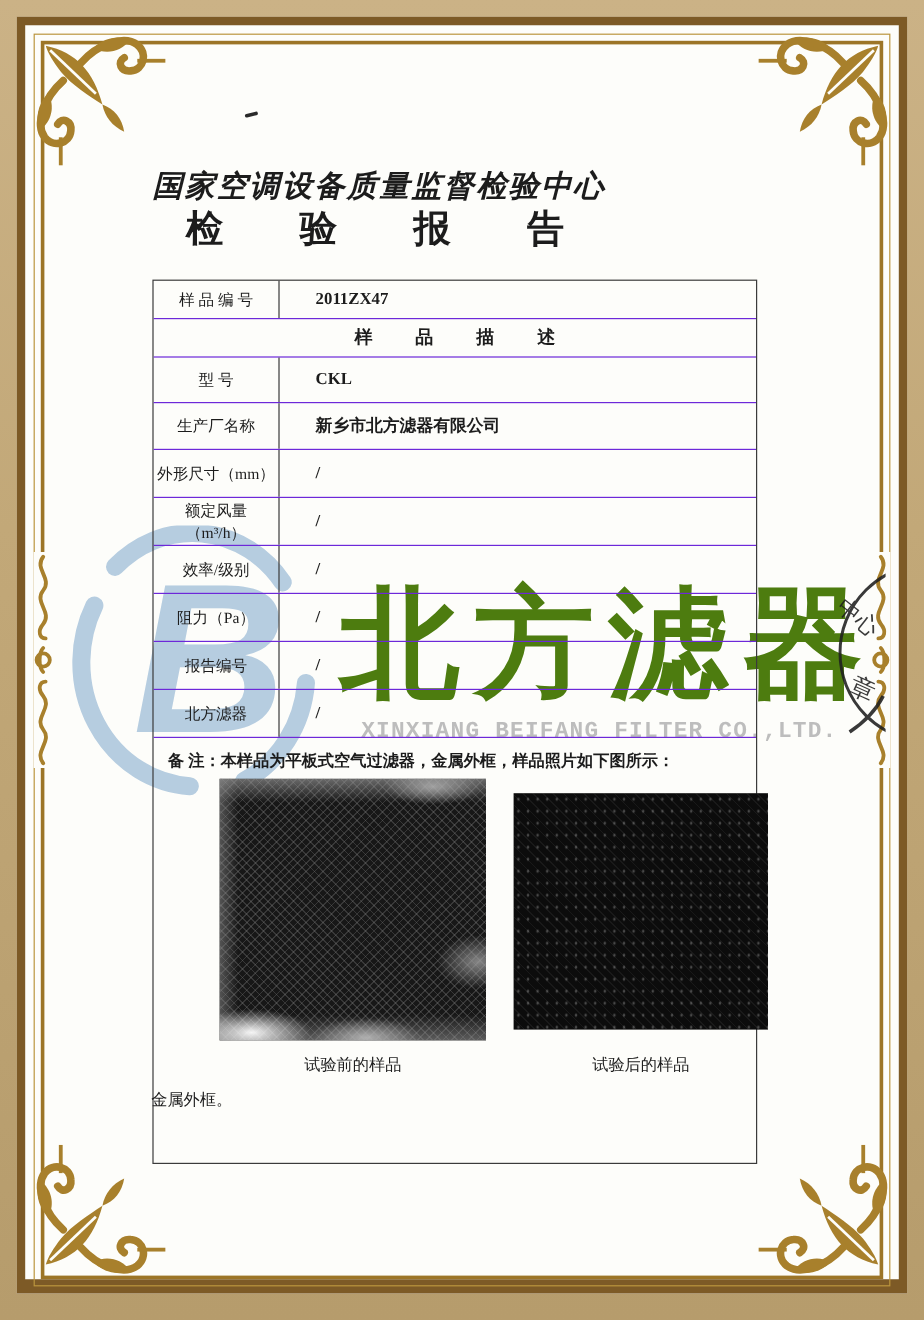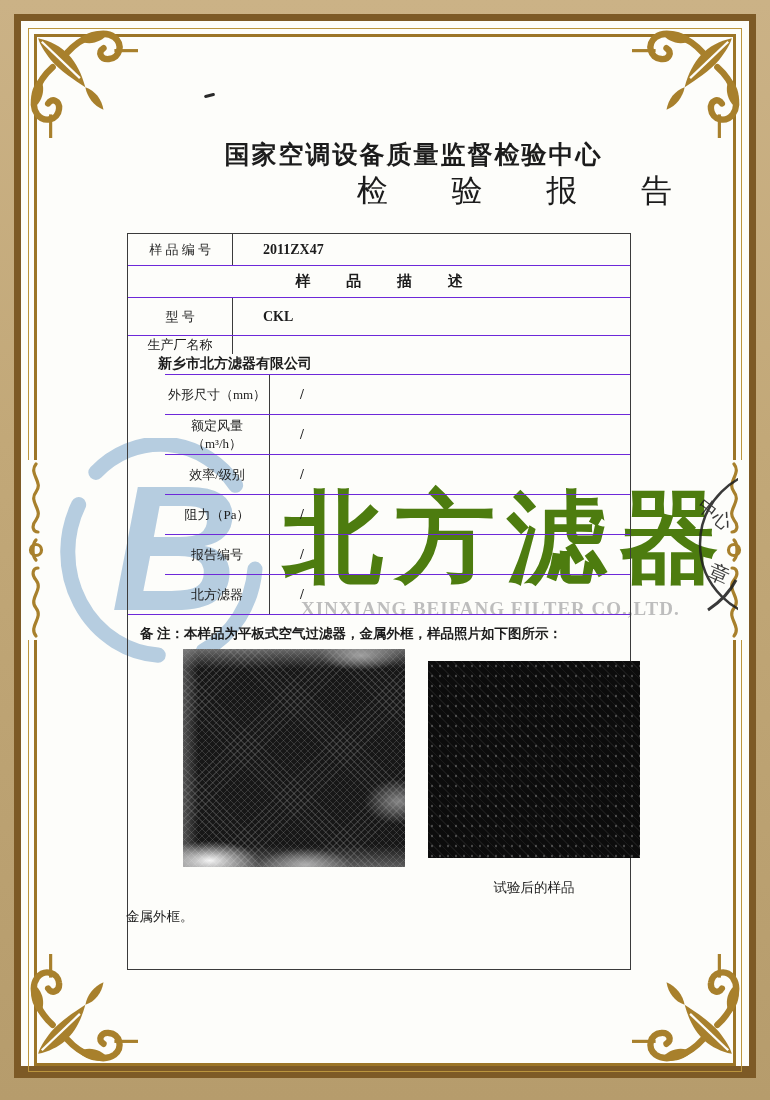--- a/index.html
+++ b/index.html
@@ -23,47 +23,47 @@
   .corner.br{right:20px;bottom:28px;transform:scale(-1,-1);}
   .edge-scroll{position:absolute;width:22px;height:180px;z-index:3;}
   .edge-scroll.left{left:25px;top:460px;}
   .edge-scroll.right{right:25px;top:460px;transform:scaleX(-1);}
 
   
   .wm{position:absolute;z-index:1;pointer-events:none;}
   .wm-logo{left:55px;top:438px;width:215px;height:230px;}
   .wm-cn{left:283px;top:482px;font-family:"Liberation Sans","DejaVu Sans",sans-serif;
     font-size:100px;font-weight:900;letter-spacing:12px;line-height:1.1;color:#4d7c0f;white-space:nowrap;text-align:right;}
-  .wm-en{left:301px;top:598px;font-family:Liberation Serif, serif;
+  .wm-en{left:301px;top:598px;font-family:Liberation Mono, monospace;
     font-size:19px;font-weight:600;letter-spacing:1px;color:#bdbdbd;white-space:nowrap;}
 
   
   .content{position:absolute;inset:0;z-index:4;}
-  .center-name{position:absolute;left:127px;top:138px;width:573px;text-align:center;
-    font-size:25px;font-weight:700;letter-spacing:2px;}
-  .report-title{position:absolute;left:127px;top:170px;width:573px;text-align:right;
-    font-size:31px;font-weight:400;letter-spacing:28px;text-indent:28px;}
+  .center-name{position:absolute;left:127px;top:138px;width:573px;
+    font-size:25px;font-weight:700;letter-spacing:2px;font-style:italic;}
+  .report-title{position:absolute;left:127px;top:170px;width:573px;text-align:left;
+    font-size:31px;font-weight:700;letter-spacing:28px;text-indent:28px;}
   .hdr-line{position:absolute;left:123px;top:210px;width:577px;font-size:14px;font-weight:700;}
   .hdr-line .pgn{position:absolute;right:2px;top:0;}
   .artifact{position:absolute;left:204px;top:94px;width:11px;height:3px;background:#2a2a2a;
     transform:rotate(-14deg);border-radius:2px;}
 
   .tbl{position:absolute;left:127px;top:233px;width:504px;height:737px;
     border:1px solid #3b3b3b;box-sizing:border-box;display:flex;flex-direction:column;
     background:transparent;}
   .trow{display:flex;border-top:1px solid #6d28d9;box-sizing:border-box;}
   .trow:first-child{border-top:none;}
   .tlabel{width:105px;border-right:1px solid #3b3b3b;box-sizing:border-box;
     display:flex;align-items:center;justify-content:center;font-size:13px;
     text-align:center;padding:0 2px;}
   .tvalue{flex:1;display:flex;align-items:center;padding-left:30px;font-size:14px;font-weight:600;}
   .r-sample{height:31px;}
   .r-desc{height:32px;display:flex;align-items:center;justify-content:center;
     font-size:15px;font-weight:600;letter-spacing:16px;text-indent:16px;}
-  .rh38{height:38px;} .rh39{height:39px;flex-direction:column;} .rh40{height:40px;margin-left:37px;}
+  .rh38{height:38px;} .rh39{height:39px;} .rh40{height:40px;}
   .r-remark{flex:1;display:block;padding:10px 12px;font-size:13.5px;}
   .remark-line{font-weight:700;}
 
   .photo{position:absolute;}
   .photo-before{left:183px;top:649px;width:222px;height:218px;
     background:
       radial-gradient(70px 28px at 12% 97%, rgba(255,255,255,.95), rgba(255,255,255,0) 70%),
       radial-gradient(60px 22px at 55% 99%, rgba(185,185,185,.9), rgba(185,185,185,0) 75%),
       radial-gradient(46px 30px at 97% 70%, rgba(160,160,160,.8), rgba(160,160,160,0) 75%),
       radial-gradient(55px 20px at 80% 3%, rgba(175,175,175,.85), rgba(175,175,175,0) 75%),
@@ -223,20 +223,21 @@
       <div class="tlabel">北方滤器</div>
       <div class="tvalue">/</div>
     </div>
     <div class="trow r-remark">
       <span class="remark-line">备 注：</span><span class="remark-line">本样品为平板式空气过滤器，金属外框，样品照片如下图所示：</span>
     </div>
   </div>
 
   <div class="photo photo-before"></div>
   <div class="photo photo-after"></div>
+  <div class="caption cap-before">试验前的样品</div>
   <div class="caption cap-after">试验后的样品</div>
   <div class="blank-note">金属外框。</div>
 </div>
 
 <svg class="seal" viewBox="0 0 60 190">
   <circle cx="96" cy="92" r="74" fill="none" stroke="#1f1f1f" stroke-width="2.5"></circle>
   <text x="20" y="62" font-size="19" fill="#1f1f1f" transform="rotate(38 28 56)">中心</text>
   <text x="30" y="128" font-size="21" fill="#1f1f1f" transform="rotate(24 38 122)">章</text>
   <path d="M30,158 C42,150 52,140 58,128" fill="none" stroke="#1f1f1f" stroke-width="3"></path>
 </svg>

